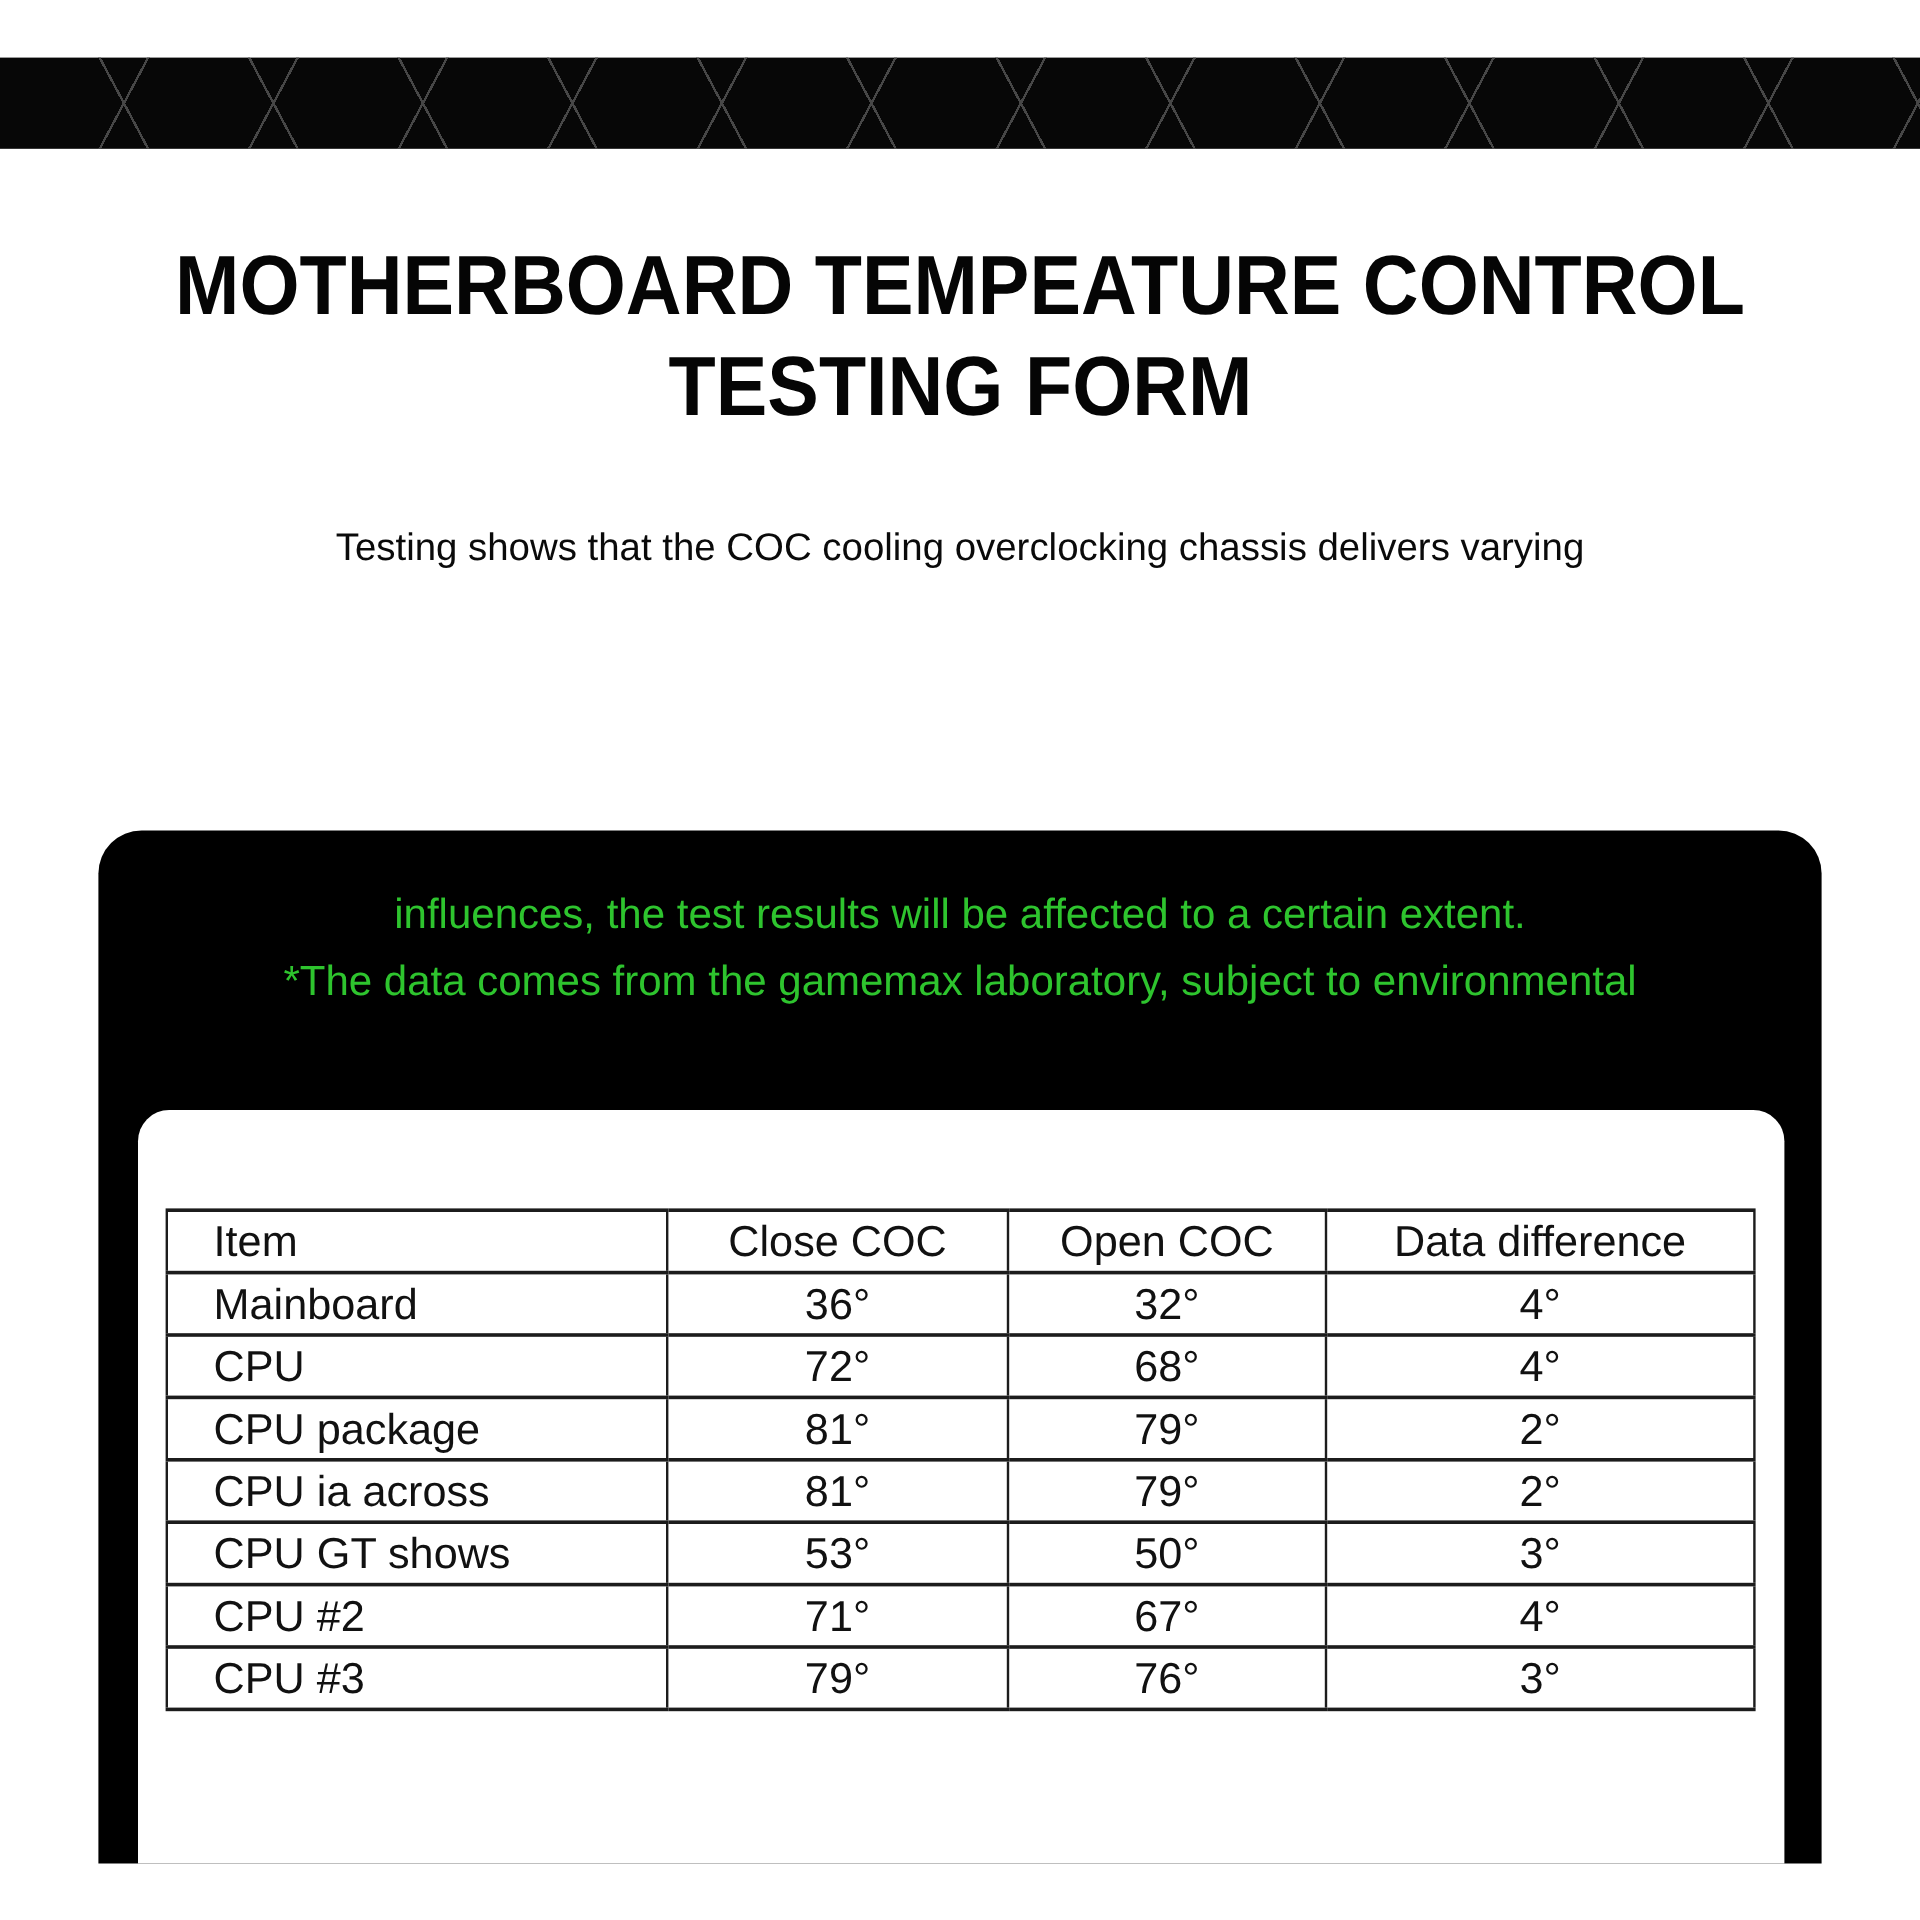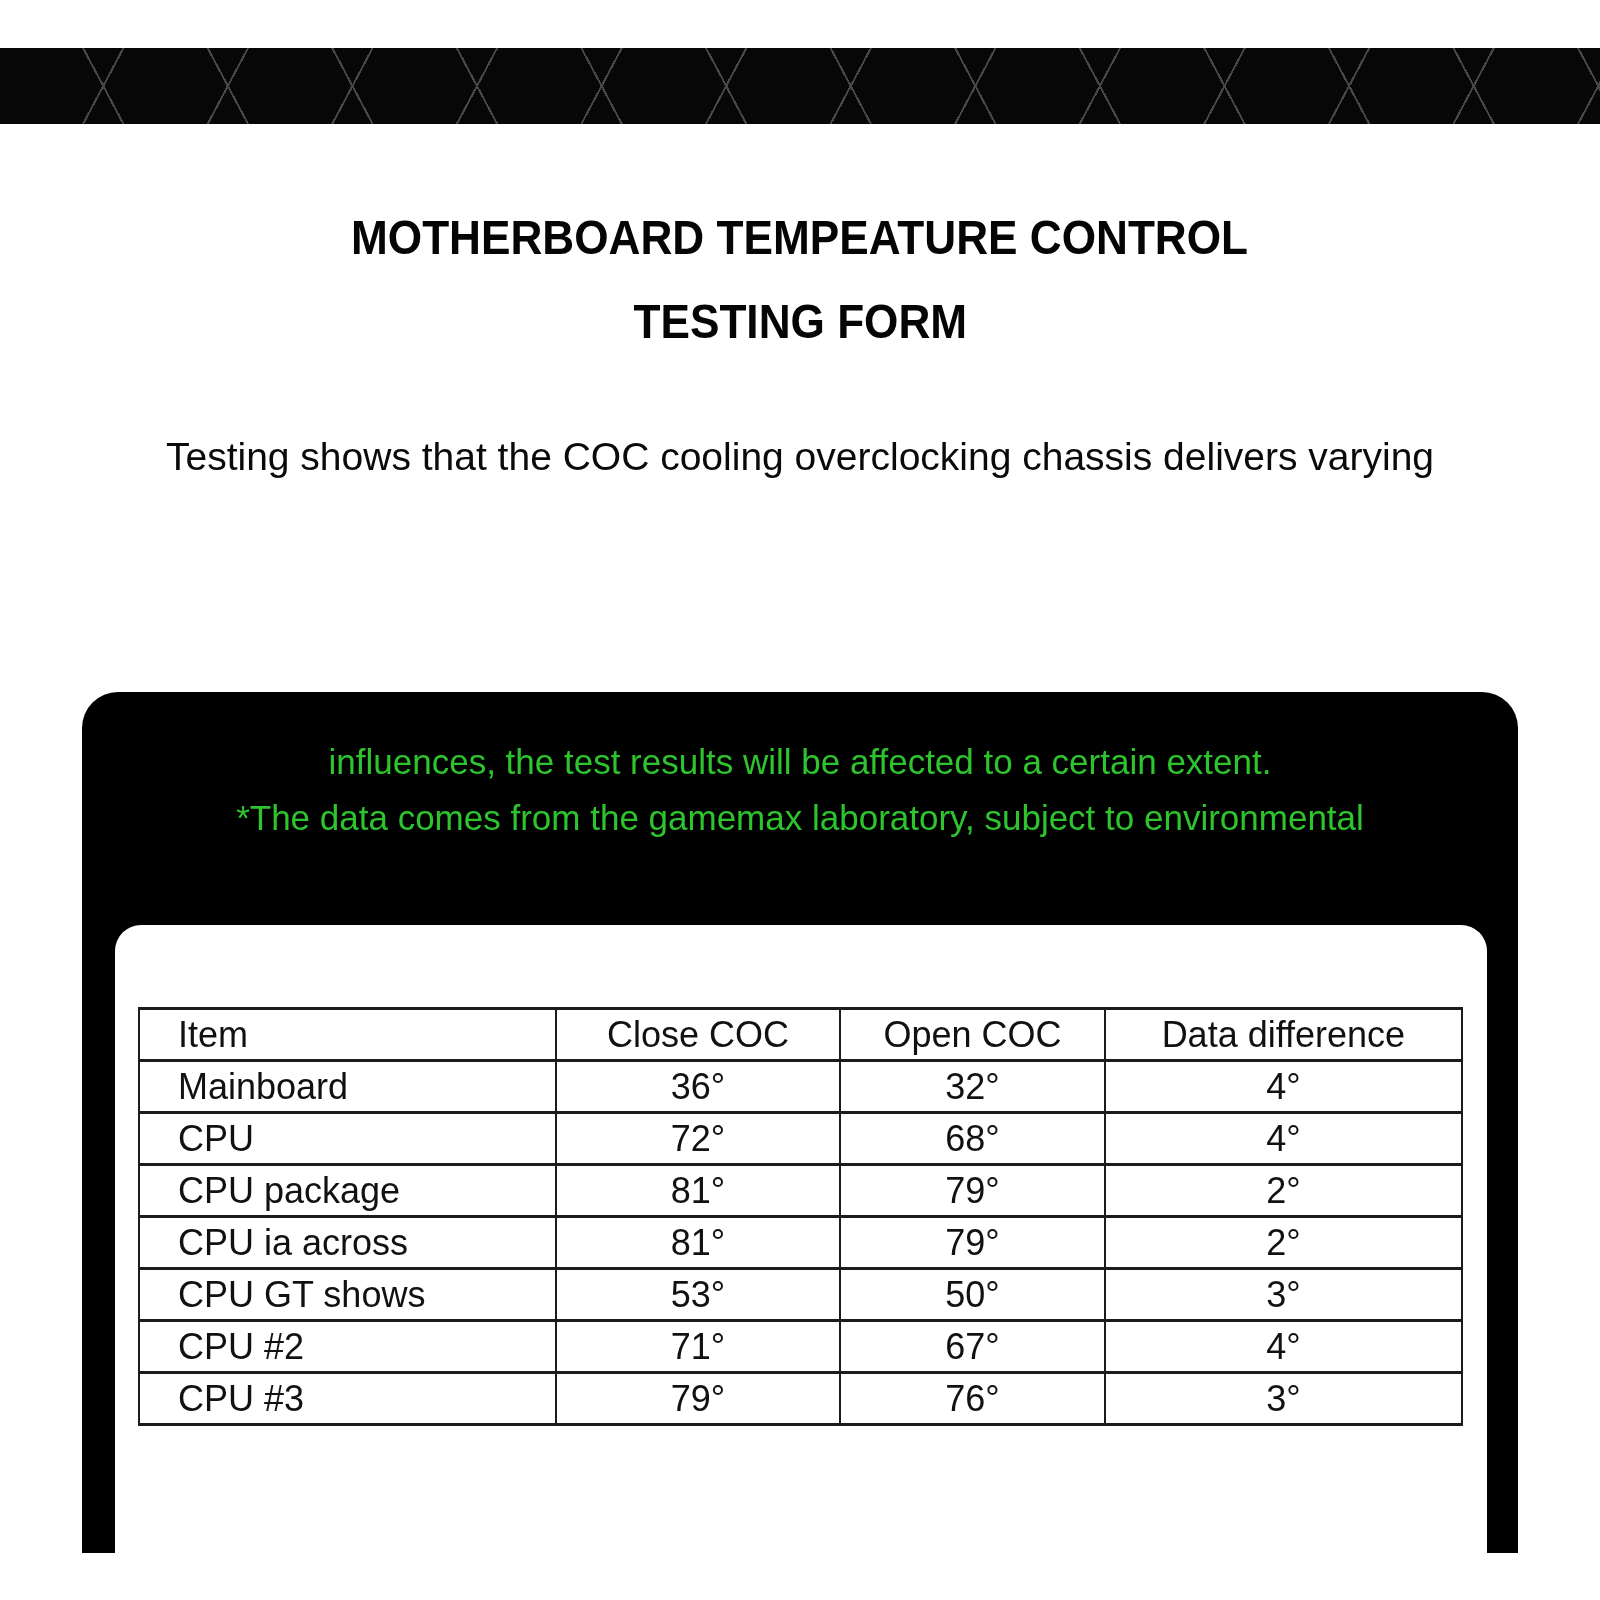--- a/index.html
+++ b/index.html
@@ -30,42 +30,42 @@
   }
 
   
   .title {
     position: absolute;
     left: 0;
     top: 196px;
     width: 1600px;
     margin: 0;
     text-align: center;
-    font-size: 48px;
+    font-size: 70px;
     font-weight: bold;
     line-height: 84px;
     color: #050505;
     letter-spacing: 0px;
   }
   .title .tline {
     display: inline-block;
     transform: scaleX(0.92);
     transform-origin: 50% 50%;
     white-space: nowrap;
   }
 
   
   .subtitle {
     position: absolute;
     left: 0;
     top: 428px;
     width: 1600px;
     margin: 0;
     text-align: center;
-    font-size: 39px;
+    font-size: 32px;
     font-weight: 400;
     line-height: 57px;
     color: #0a0a0a;
   }
   .subtitle span { display: block; }
 
   
   .panel {
     position: absolute;
     left: 82px;

